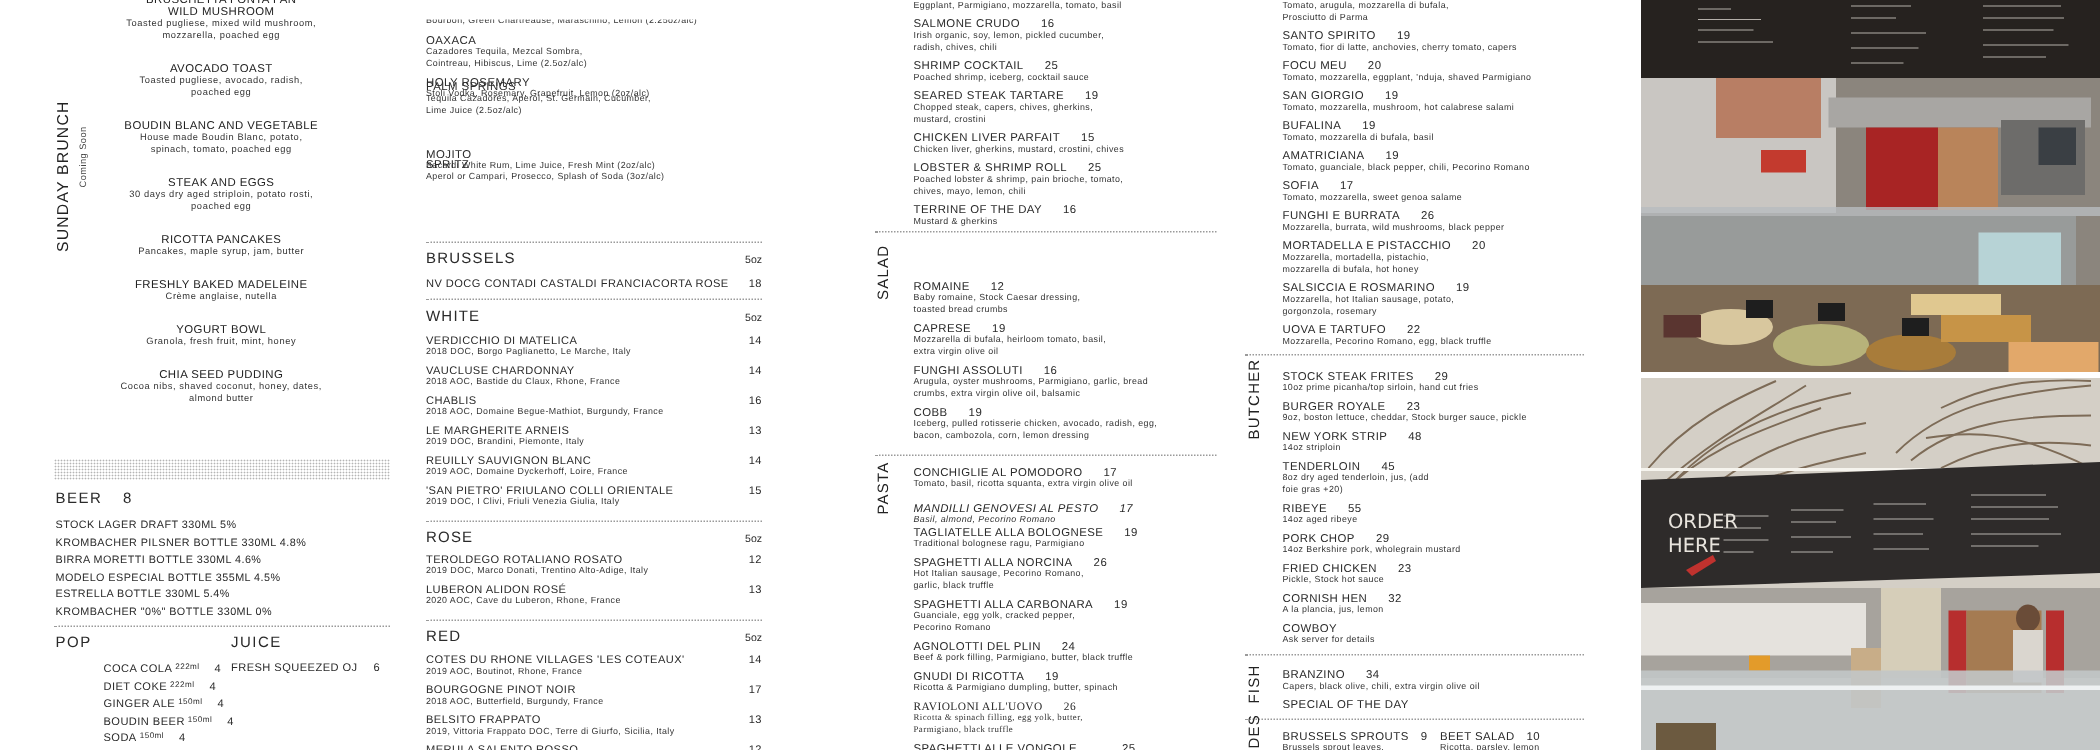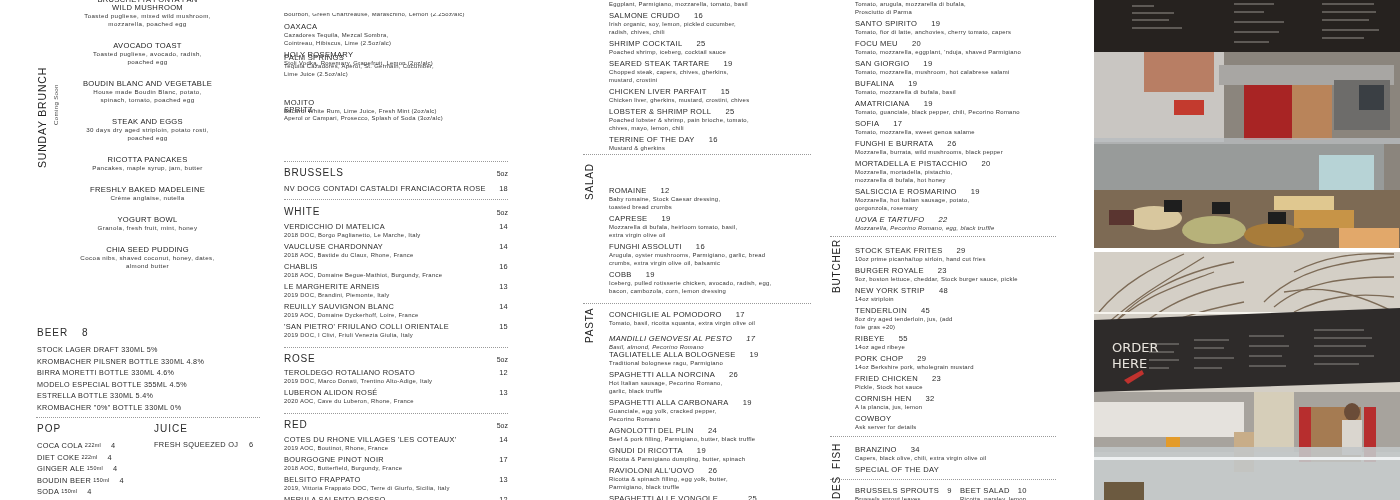--- a/index.html
+++ b/index.html
@@ -16,21 +16,21 @@
   .brunch-item .d { font-size: 6.2px; letter-spacing: 0.4px; color: #333; line-height: 8.4px; }
   .vert { position: absolute; transform: rotate(-90deg); transform-origin: left top; white-space: nowrap; }
   .vert-title { font-size: 10.5px; letter-spacing: 0.8px; color: #222; }
   .vert-sub { font-size: 6.2px; color: #444; letter-spacing: 0.3px; }
   .beer-h { position: absolute; left: 37px; top: 327px; font-size: 10px; letter-spacing: 1px; }
   .beer-price { position: absolute; left: 82px; top: 327px; font-size: 10px; }
   .beer-list { position: absolute; left: 37px; top: 344px; font-size: 7.2px; line-height: 11.5px; letter-spacing: 0.3px; text-transform: uppercase; }
   .pop-h { position: absolute; left: 37px; top: 423px; font-size: 10px; letter-spacing: 1px; }
   .juice-h { position: absolute; left: 154px; top: 423px; font-size: 10px; letter-spacing: 1px; }
   .pop-list { position: absolute; left: 37px; top: 440px; font-size: 7.4px; line-height: 11.6px; letter-spacing: 0.3px; }
-  .pop-list .row { display: flex; white-space: nowrap; }
+  .pop-list .row { display: flex; white-space: nowrap; margin-left: 32px; }
   .pop-list .sz { font-size: 5.4px; margin-left: 2px; }
   .pop-list .pr { margin-left: 10px; }
   .juice-row { position: absolute; left: 154px; top: 440px; font-size: 7.4px; letter-spacing: 0.3px; white-space: nowrap; }
   .juice-row .pr { position: absolute; left: 95px; }
 
   
   #col2 { left: 282px; width: 228px; margin-top: 13px; }
   .ck { position: absolute; left: 2px; width: 226px; }
   .ck .n { font-size: 7.6px; letter-spacing: 0.3px; text-transform: uppercase; line-height: 9px; }
   .ck .d { font-size: 5.9px; letter-spacing: 0.3px; line-height: 8px; color: #333; }
@@ -380,21 +380,21 @@
       <div class="d" style="width:120px;">Guanciale, egg yolk, cracked pepper, Pecorino Romano</div>
     </div>
   <div class="it" style="top:426px;">
       <div class="n"><span>AGNOLOTTI DEL PLIN</span><span class="p">24</span></div>
       <div class="d">Beef &amp; pork filling, Parmigiano, butter, black truffle</div>
     </div>
   <div class="it" style="top:446px;">
       <div class="n"><span>GNUDI DI RICOTTA</span><span class="p">19</span></div>
       <div class="d">Ricotta &amp; Parmigiano dumpling, butter, spinach</div>
     </div>
-  <div class="it" style="top:466px;">
+  <div class="it" style="top:466px;font-family:Liberation Serif, serif;">
       <div class="n"><span>RAVIOLONI ALL'UOVO</span><span class="p">26</span></div>
       <div class="d" style="width:130px;">Ricotta &amp; spinach filling, egg yolk, butter, Parmigiano, black truffle</div>
     </div>
   <div class="it" style="top:494px;">
       <div class="n"><span>SPAGHETTI ALLE VONGOLE</span><span class="p" style="margin-left:30px;">25</span></div>
     </div>
 </div>
 
 <div id="col4" class="col">
   <div class="it" style="top:0px;">
@@ -429,21 +429,21 @@
       <div class="d">Mozzarella, burrata, wild mushrooms, black pepper</div>
     </div>
   <div class="it" style="top:159px;">
       <div class="n"><span>MORTADELLA E PISTACCHIO</span><span class="p">20</span></div>
       <div class="d" style="width:125px;">Mozzarella, mortadella, pistachio, mozzarella di bufala, hot honey</div>
     </div>
   <div class="it" style="top:187px;">
       <div class="n"><span>SALSICCIA E ROSMARINO</span><span class="p">19</span></div>
       <div class="d" style="width:125px;">Mozzarella, hot Italian sausage, potato, gorgonzola, rosemary</div>
     </div>
-  <div class="it" style="top:215px;font-style:italic;">
+  <div class="it" style="top:215px;">
       <div class="n"><span>UOVA E TARTUFO</span><span class="p">22</span></div>
       <div class="d">Mozzarella, Pecorino Romano, egg, black truffle</div>
     </div>
 
   <div class="dots" style="position:absolute; left:2px; top:236px; width:226px;"></div>
 
   <div class="vert sec-label" style="left:3px; top:293px;">BUTCHER</div>
   <div class="it" style="top:246px;">
       <div class="n"><span>STOCK STEAK FRITES</span><span class="p">29</span></div>
       <div class="d">10oz prime picanha/top sirloin, hand cut fries</div>

